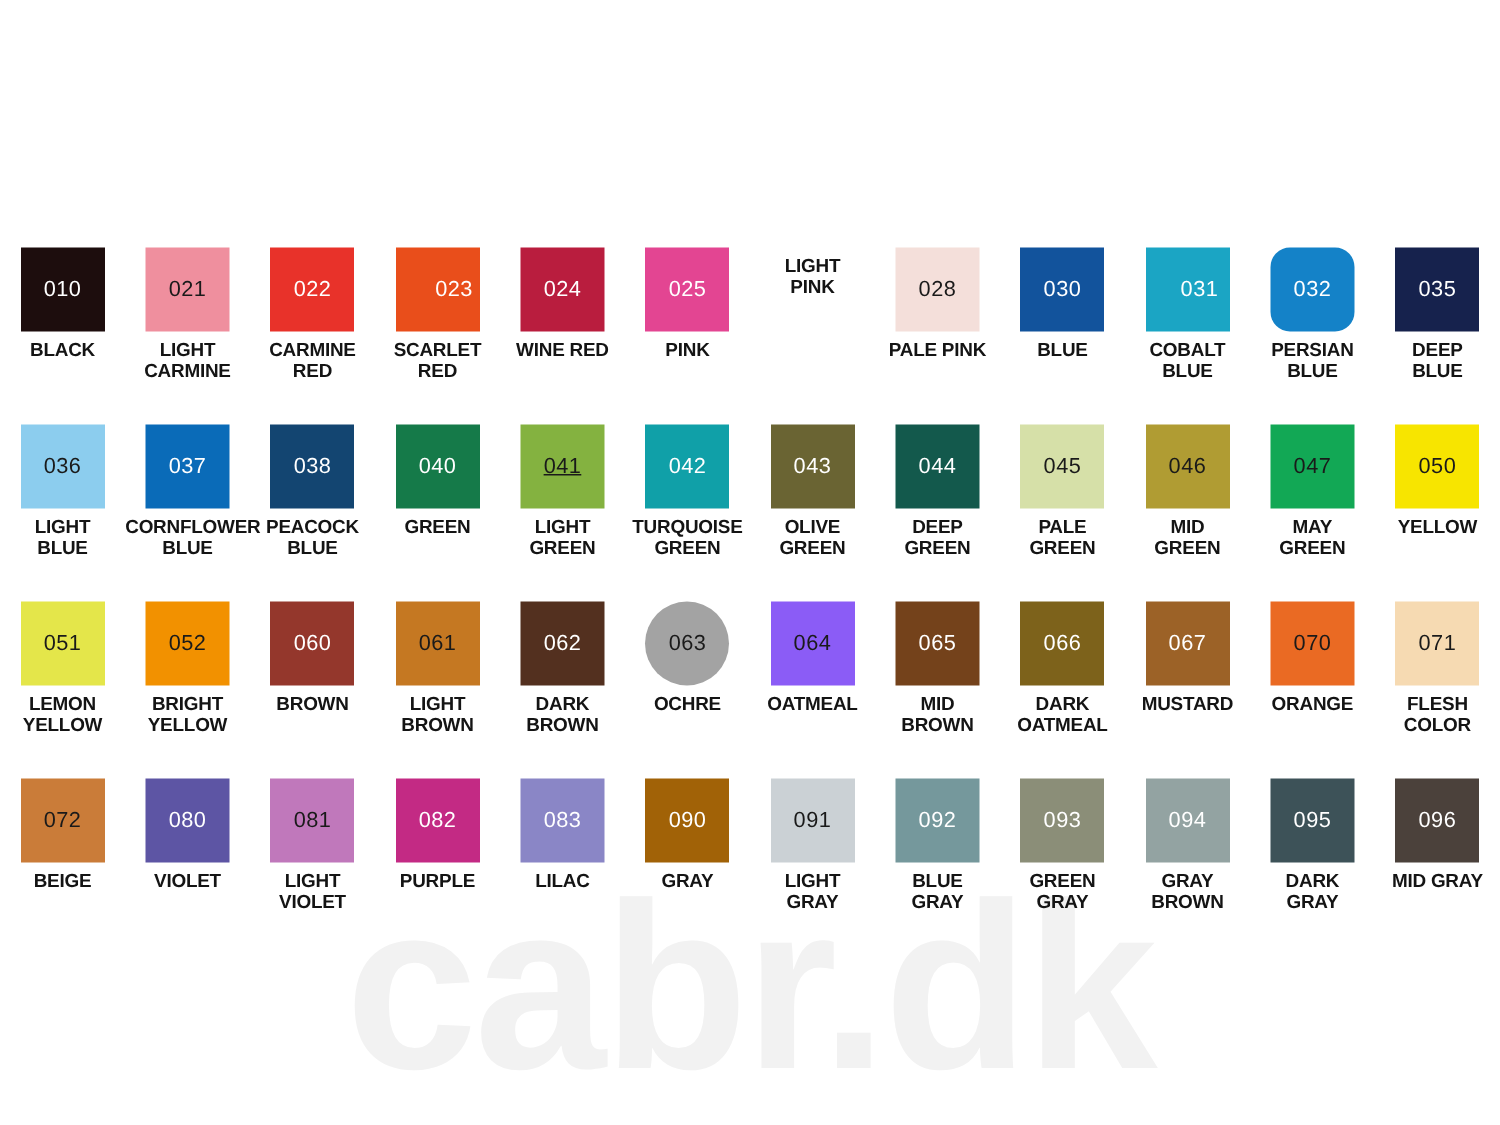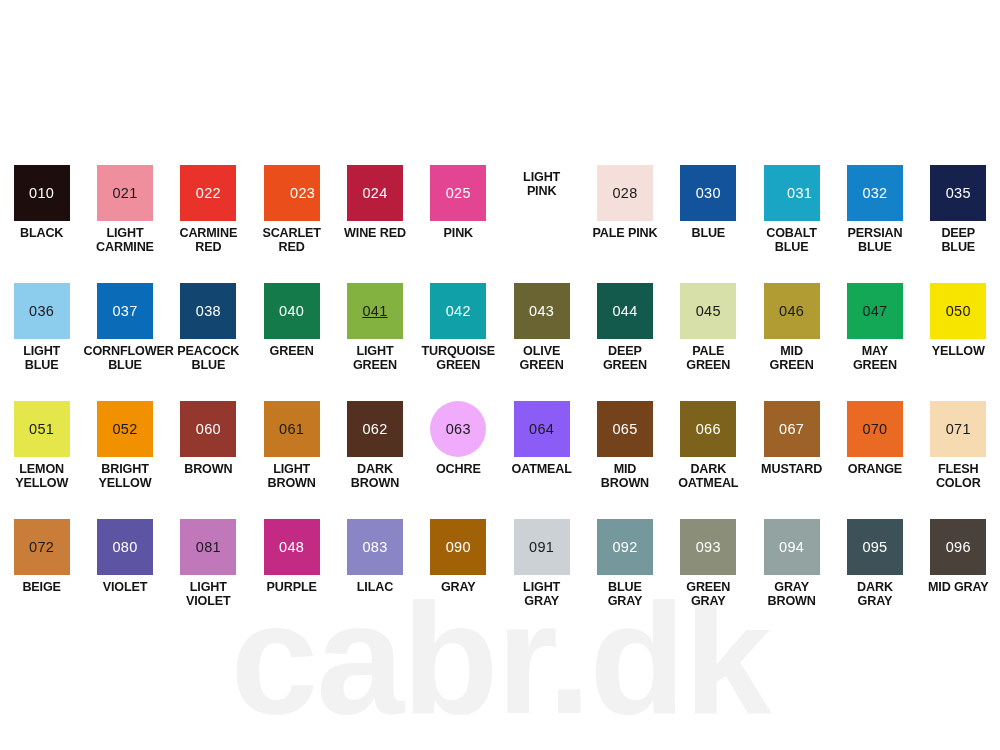--- a/index.html
+++ b/index.html
@@ -166,21 +166,21 @@
           <div class="chip-name">BLUE</div>
         </div>
         <div class="swatch-cell">
           <div class="chip" style="background-color: rgb(27, 165, 196); padding-left: 16px;">
             <span class="chip-code" style="color: rgb(255, 255, 255);">031</span>
           </div>
           <div class="chip-name">COBALT
 BLUE</div>
         </div>
         <div class="swatch-cell">
-          <div class="chip" style="background-color: rgb(20, 130, 200);">
+          <div class="chip" style="background-color: rgb(20, 130, 200); border-radius: 13px;">
             <span class="chip-code" style="color: rgb(255, 255, 255);">032</span>
           </div>
           <div class="chip-name">PERSIAN
 BLUE</div>
         </div>
         <div class="swatch-cell">
           <div class="chip" style="background-color: rgb(22, 34, 77);">
             <span class="chip-code" style="color: rgb(255, 255, 255);">035</span>
           </div>
           <div class="chip-name">DEEP
@@ -300,21 +300,21 @@
 BROWN</div>
         </div>
         <div class="swatch-cell">
           <div class="chip" style="background-color: rgb(83, 48, 31);">
             <span class="chip-code" style="color: rgb(255, 255, 255);">062</span>
           </div>
           <div class="chip-name">DARK
 BROWN</div>
         </div>
         <div class="swatch-cell">
-          <div class="chip" style="background-color: #f0abfc; border-radius: 28px;">
+          <div class="chip" style="background-color: #a3a3a3; border-radius: 28px;">
             <span class="chip-code" style="color: rgb(26, 26, 26);">063</span>
           </div>
           <div class="chip-name">OCHRE</div>
         </div>
         <div class="swatch-cell">
           <div class="chip" style="background-color: #8b5cf6;">
             <span class="chip-code" style="color: rgb(26, 26, 26);">064</span>
           </div>
           <div class="chip-name">OATMEAL</div>
         </div>
@@ -367,21 +367,21 @@
         </div>
         <div class="swatch-cell">
           <div class="chip" style="background-color: rgb(192, 120, 187);">
             <span class="chip-code" style="color: rgb(26, 26, 26);">081</span>
           </div>
           <div class="chip-name">LIGHT
 VIOLET</div>
         </div>
         <div class="swatch-cell">
           <div class="chip" style="background-color: rgb(195, 42, 132);">
-            <span class="chip-code" style="color: rgb(255, 255, 255);">048</span>
+            <span class="chip-code" style="color: rgb(255, 255, 255);">082</span>
           </div>
           <div class="chip-name">PURPLE</div>
         </div>
         <div class="swatch-cell">
           <div class="chip" style="background-color: rgb(138, 134, 198);">
             <span class="chip-code" style="color: rgb(255, 255, 255);">083</span>
           </div>
           <div class="chip-name">LILAC</div>
         </div>
         <div class="swatch-cell">

